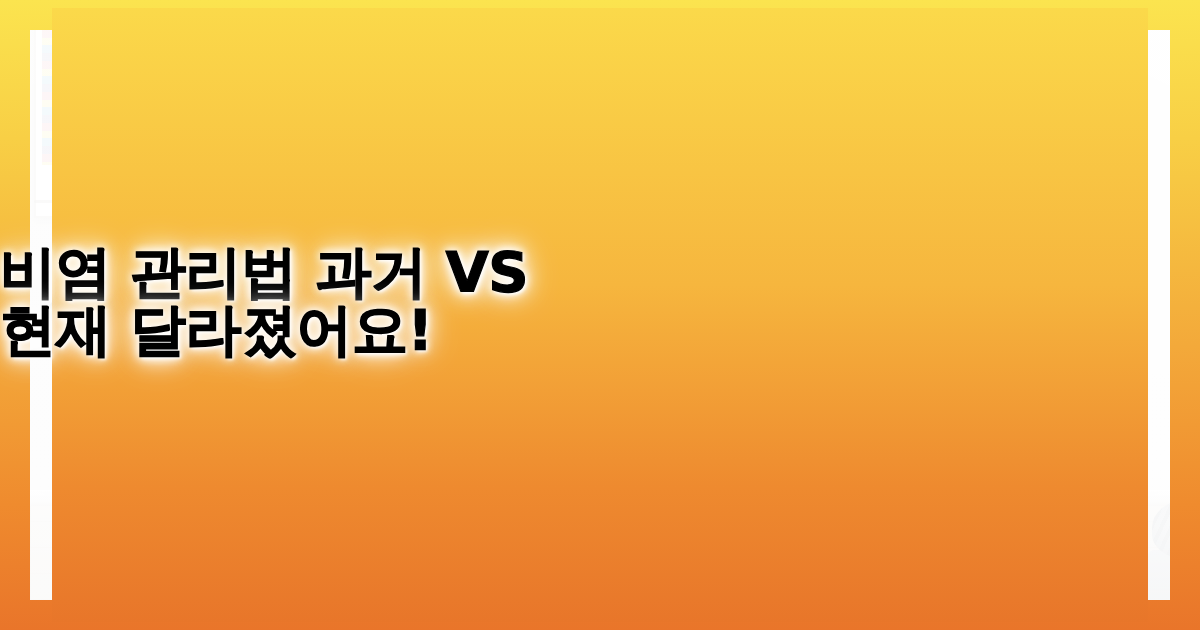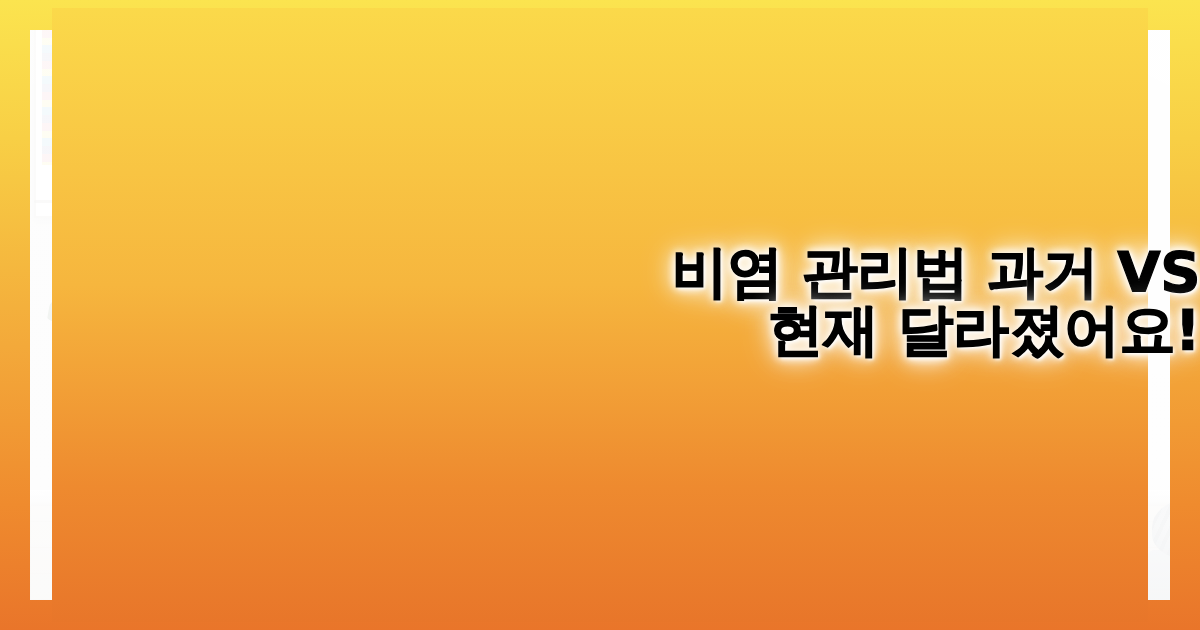--- a/index.html
+++ b/index.html
@@ -219,21 +219,21 @@
     position:absolute;left:52px;top:8px;right:52px;bottom:8px;
     border:3px solid transparent;
     background:
       linear-gradient(#ffffff00,#ffffff00) padding-box,
       linear-gradient(180deg,#FBD94A 0%,#F6B63E 45%,#EE8A2F 78%,#E8762A 100%) border-box;
     pointer-events:none;
   }
   
   .headline{
     position:absolute;left:0;right:0;top:243px;
-    text-align:right;pointer-events:none;
+    text-align:left;pointer-events:none;
   }
   .headline .line{
     display:block;
     font-family:"DejaVu Sans","Liberation Sans",sans-serif;
     font-weight:700;font-size:56px;line-height:1.03;
     letter-spacing:-0.5px;color:#000000;
     text-shadow:
       0 0 10px #ffffff, 0 0 10px #ffffff, 0 0 18px #ffffff,
       0 0 26px rgba(255,255,255,.95), 0 0 34px rgba(255,255,255,.8),
       2px 2px 3px rgba(255,255,255,.9);

